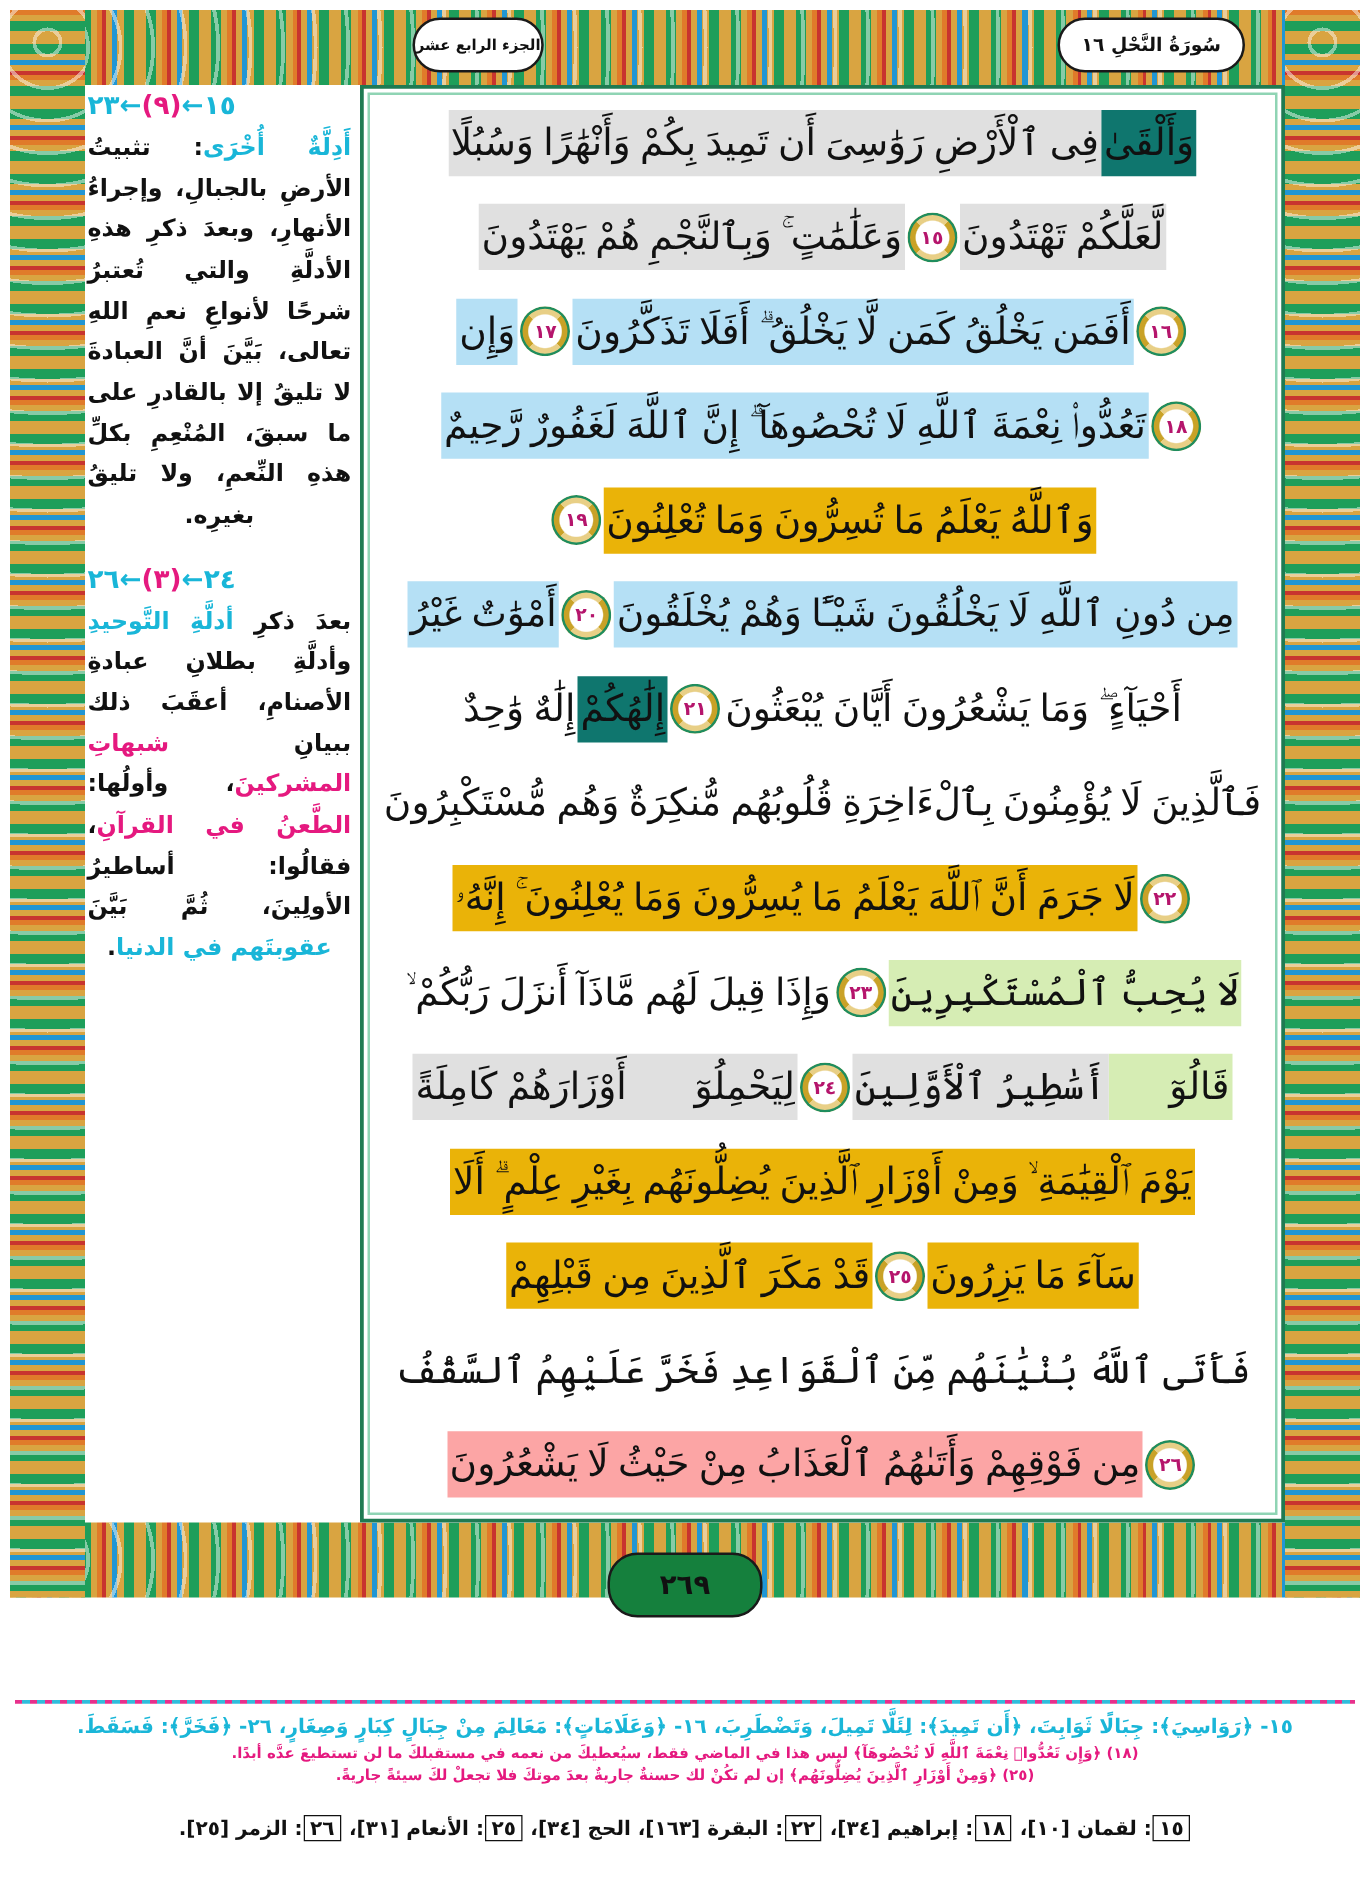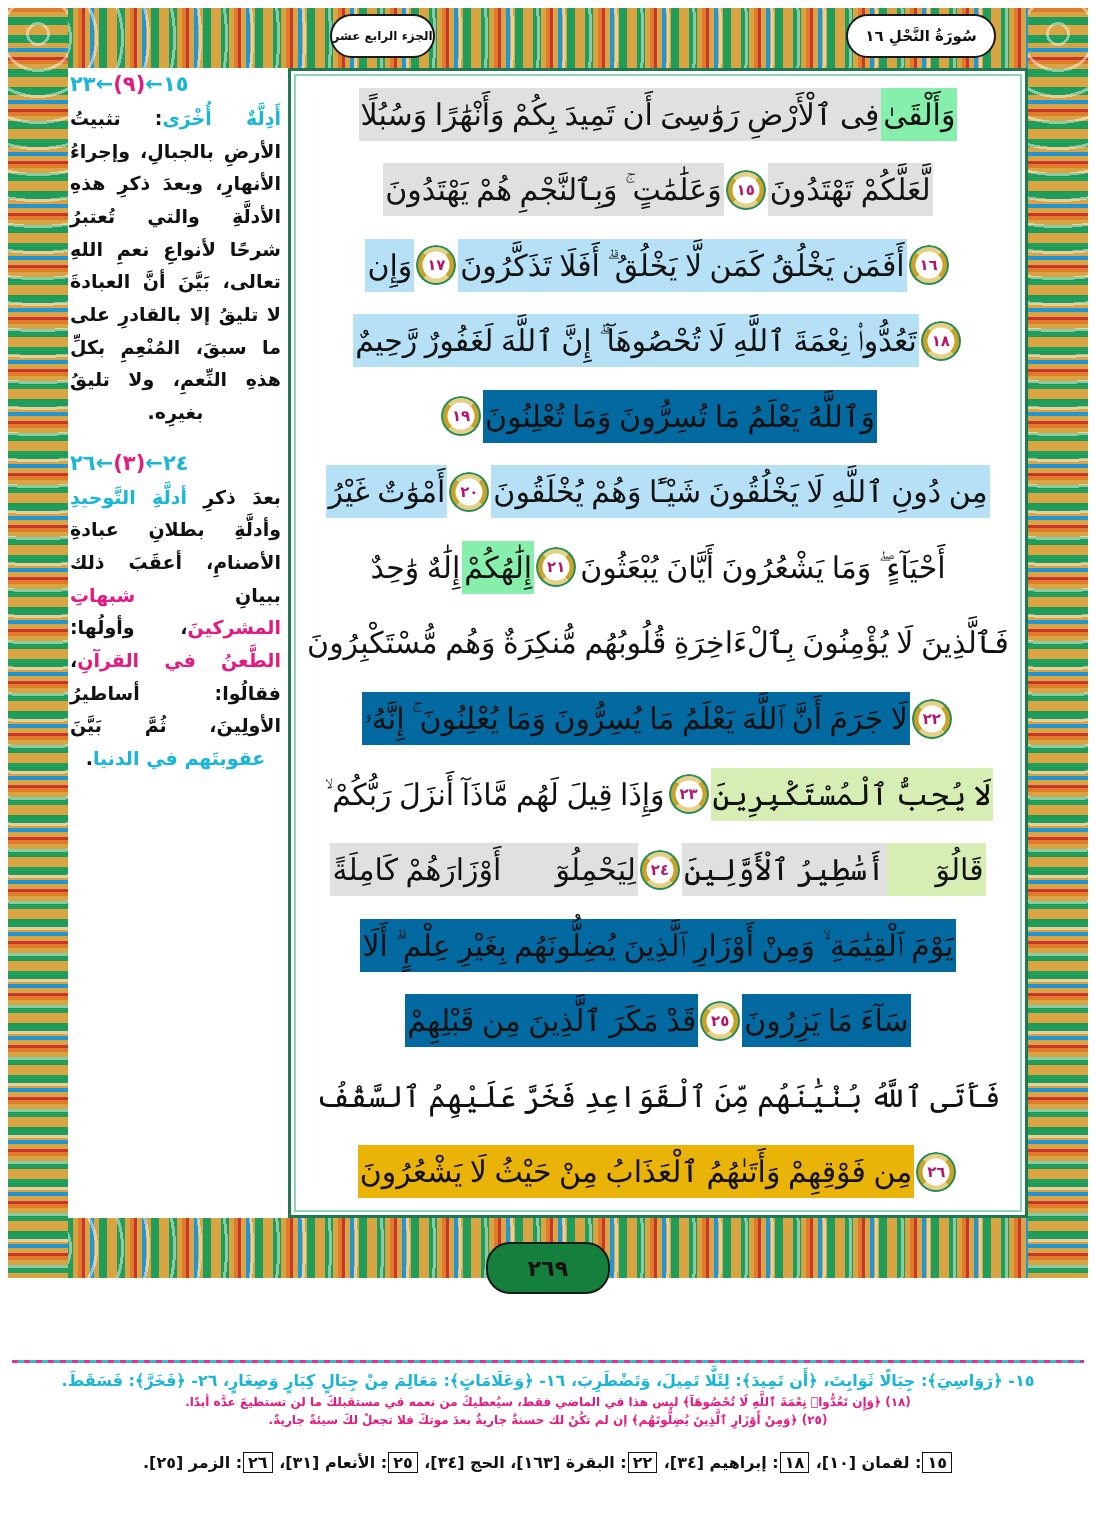--- a/index.html
+++ b/index.html
@@ -130,26 +130,26 @@
     font-size:30px;color:#111;
     white-space:nowrap;
     overflow:hidden;
   }
   .qseg{
     padding:4px 2px;
     line-height:1.5;
     display:inline-block;
     font-family:Liberation Serif, serif;
   }
-  .hl-pink{background:#86efac;}
+  .hl-pink{background:#0f766e;}
   .hl-grey{background:#e0e0e0;}
   .hl-blue{background:#b5e0f5;}
-  .hl-yellow{background:#0369a1;}
+  .hl-yellow{background:#eab308;}
   .hl-green{background:#d6edb4;}
-  .hl-orange{background:#eab308;}
+  .hl-orange{background:#fca5a5;}
   .hl-none{background:transparent;}
 
   
   .ayah{
     display:inline-block;
     width:40px;height:40px;line-height:40px;
     text-align:center;
     font-size:15px;font-weight:bold;color:#b5156c;
     background:
       radial-gradient(circle at 50% 50%, #ffffff 0 13px, rgba(255,255,255,0) 14px),

